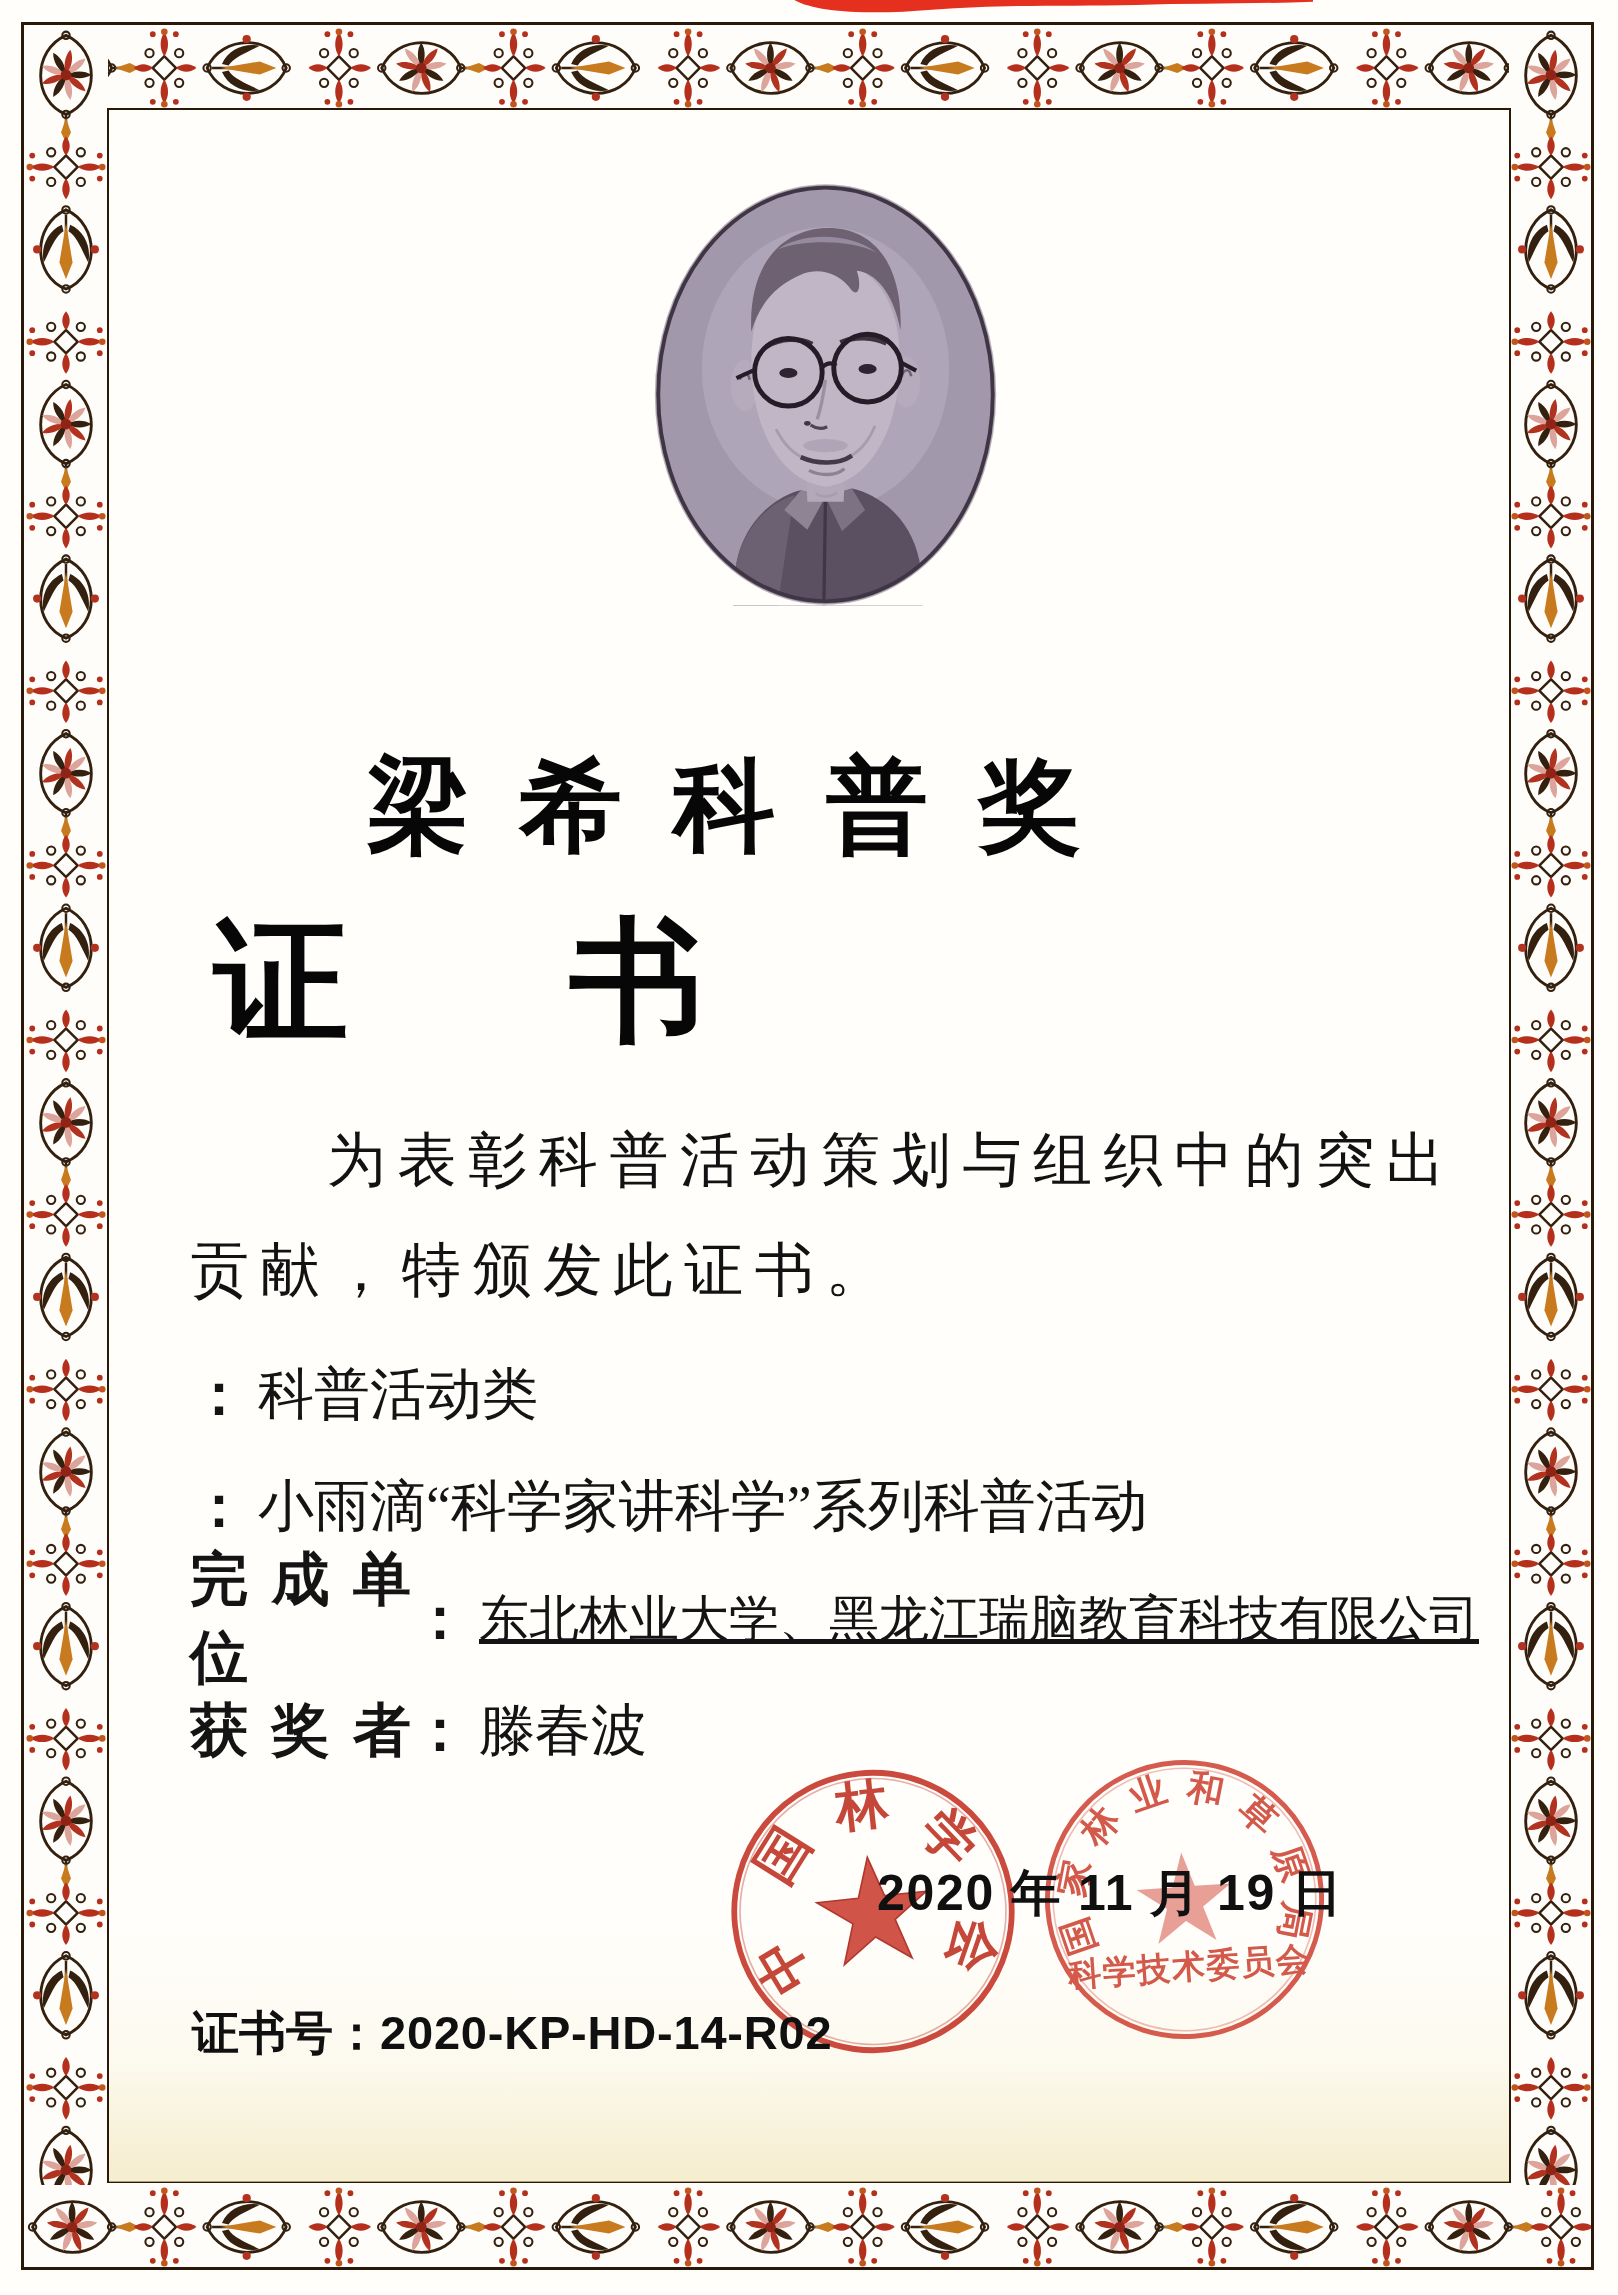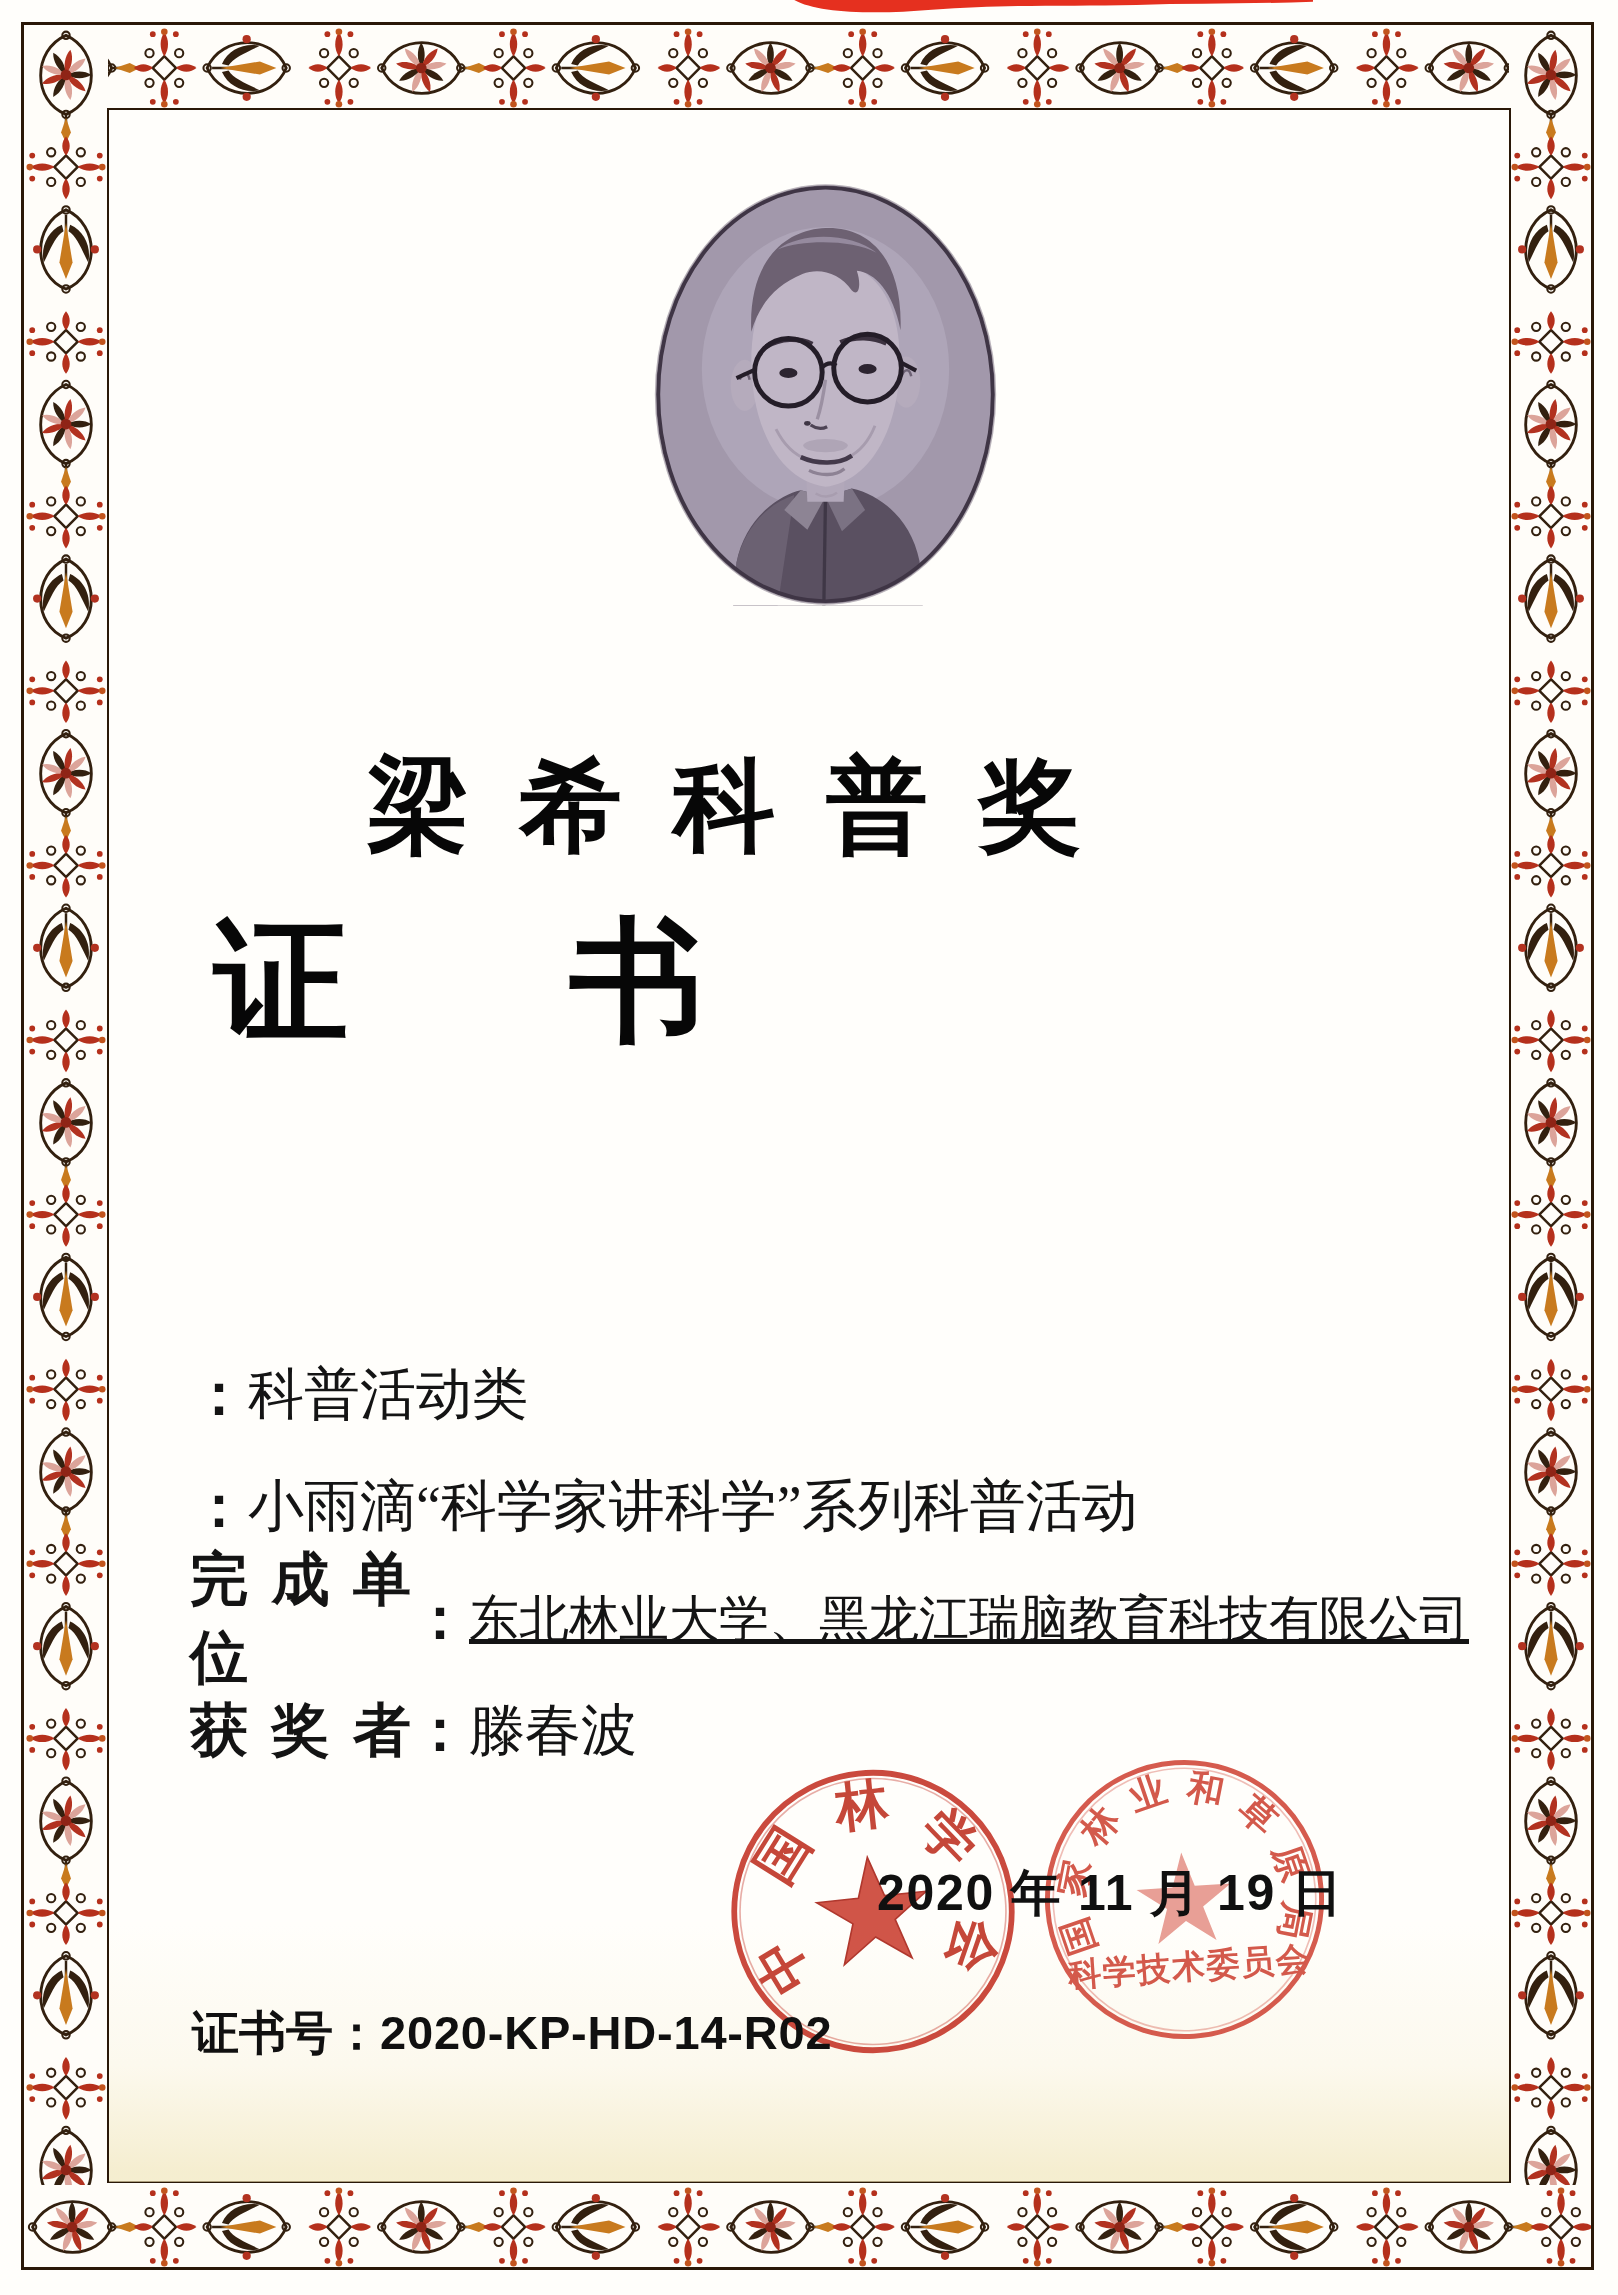--- a/index.html
+++ b/index.html
@@ -43,21 +43,21 @@
     position:absolute; left:190px; top:1105px; width:1285px; z-index:6;
     font-size:59px; line-height:110px; color:#121212; letter-spacing:11.6px;
     font-family:"Liberation Serif", serif;
   }
   .citation .line1{padding-left:137px;}
   .fields{position:absolute; left:190px; top:1339px; width:1305px; z-index:6;
     font-family:"Liberation Serif", serif; color:#141414;}
   .field-row{height:112px; display:flex; align-items:center; font-size:58px;}
   .field-label{display:inline-block; width:221px; text-align:justify; text-align-last:justify; font-weight:600;}
   .field-colon{font-weight:600;}
-  .field-value{margin-left:0; font-size:56px; white-space:nowrap;}
+  .field-value{margin-left:10px; font-size:56px; white-space:nowrap;}
   .field-row.row-2 .field-value{font-size:50px;text-decoration:underline;}
   .date-line{
     position:absolute; left:877px; top:1860px; z-index:8;
     font-size:50px; color:#101010; letter-spacing:1.7px; font-weight:600;
     font-family:"Liberation Sans", sans-serif; white-space:nowrap;text-align:right;
   }
   .cert-no-line{
     position:absolute; left:192px; top:2002px; z-index:8;
     font-size:47px; color:#101010; font-weight:600;
     font-family:"Liberation Sans", sans-serif; white-space:nowrap;
@@ -227,20 +227,24 @@
     <path d="M196,376 C204,381 214,381 222,375" stroke="#a89daf" stroke-width="3" fill="none"></path>
 
     <path d="M0,0 H416 V512 H0 Z M208,5 A203,251 0 1 0 208,507 A203,251 0 1 0 208,5 Z" fill="#fffefb" fill-rule="evenodd"></path>
     <ellipse cx="208" cy="256" rx="203" ry="251" fill="none" stroke="#3f3545" stroke-width="5"></ellipse>
     <ellipse cx="208" cy="256" rx="206" ry="254" fill="none" stroke="#8a8090" stroke-width="2" opacity="0.6"></ellipse>
   </svg>
 
   <h1 class="award-title">梁希科普奖</h1>
   <h2 class="doc-type">证 书</h2>
 
+  <div class="citation">
+    <div class="line1">为表彰科普活动策划与组织中的突出</div>
+    <div class="line2">贡献，特颁发此证书。</div>
+  </div>
 
   <div class="fields">
     <div class="field-row row-0">
         <span class="field-colon">：</span>
         <span class="field-value">科普活动类</span>
     </div>
     <div class="field-row row-1">
         <span class="field-colon">：</span>
         <span class="field-value">小雨滴“科学家讲科学”系列科普活动</span>
     </div>

